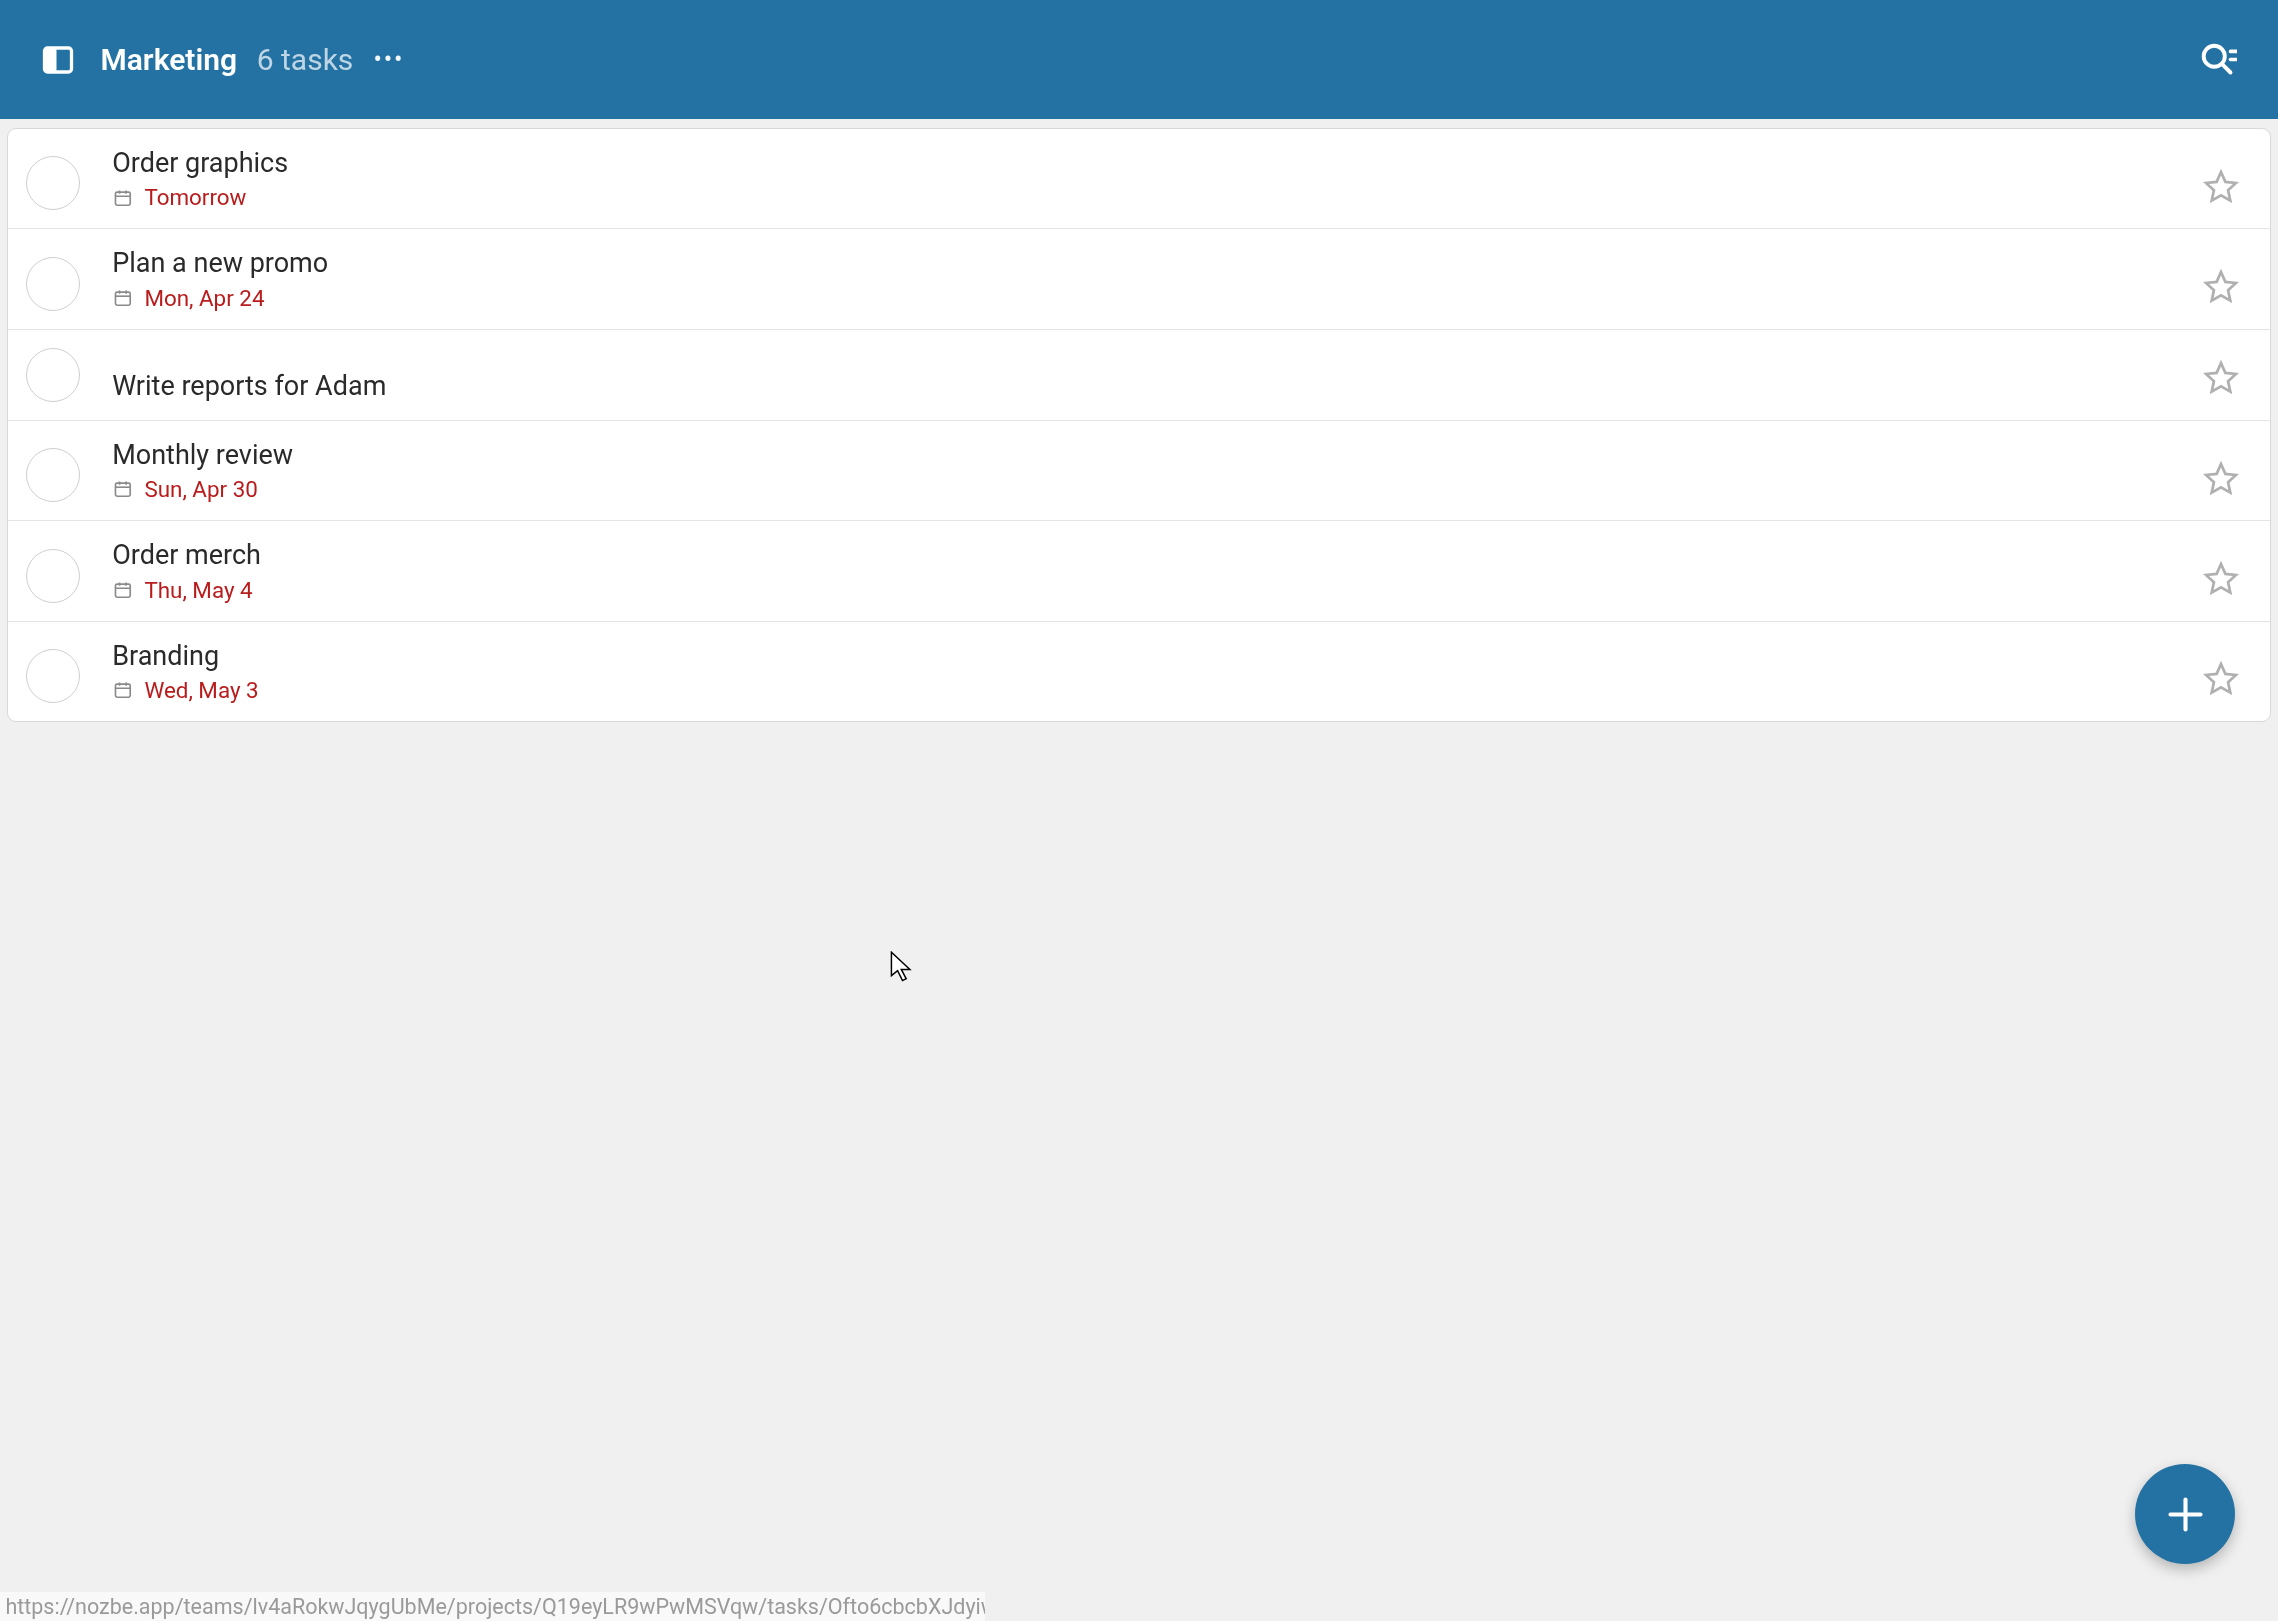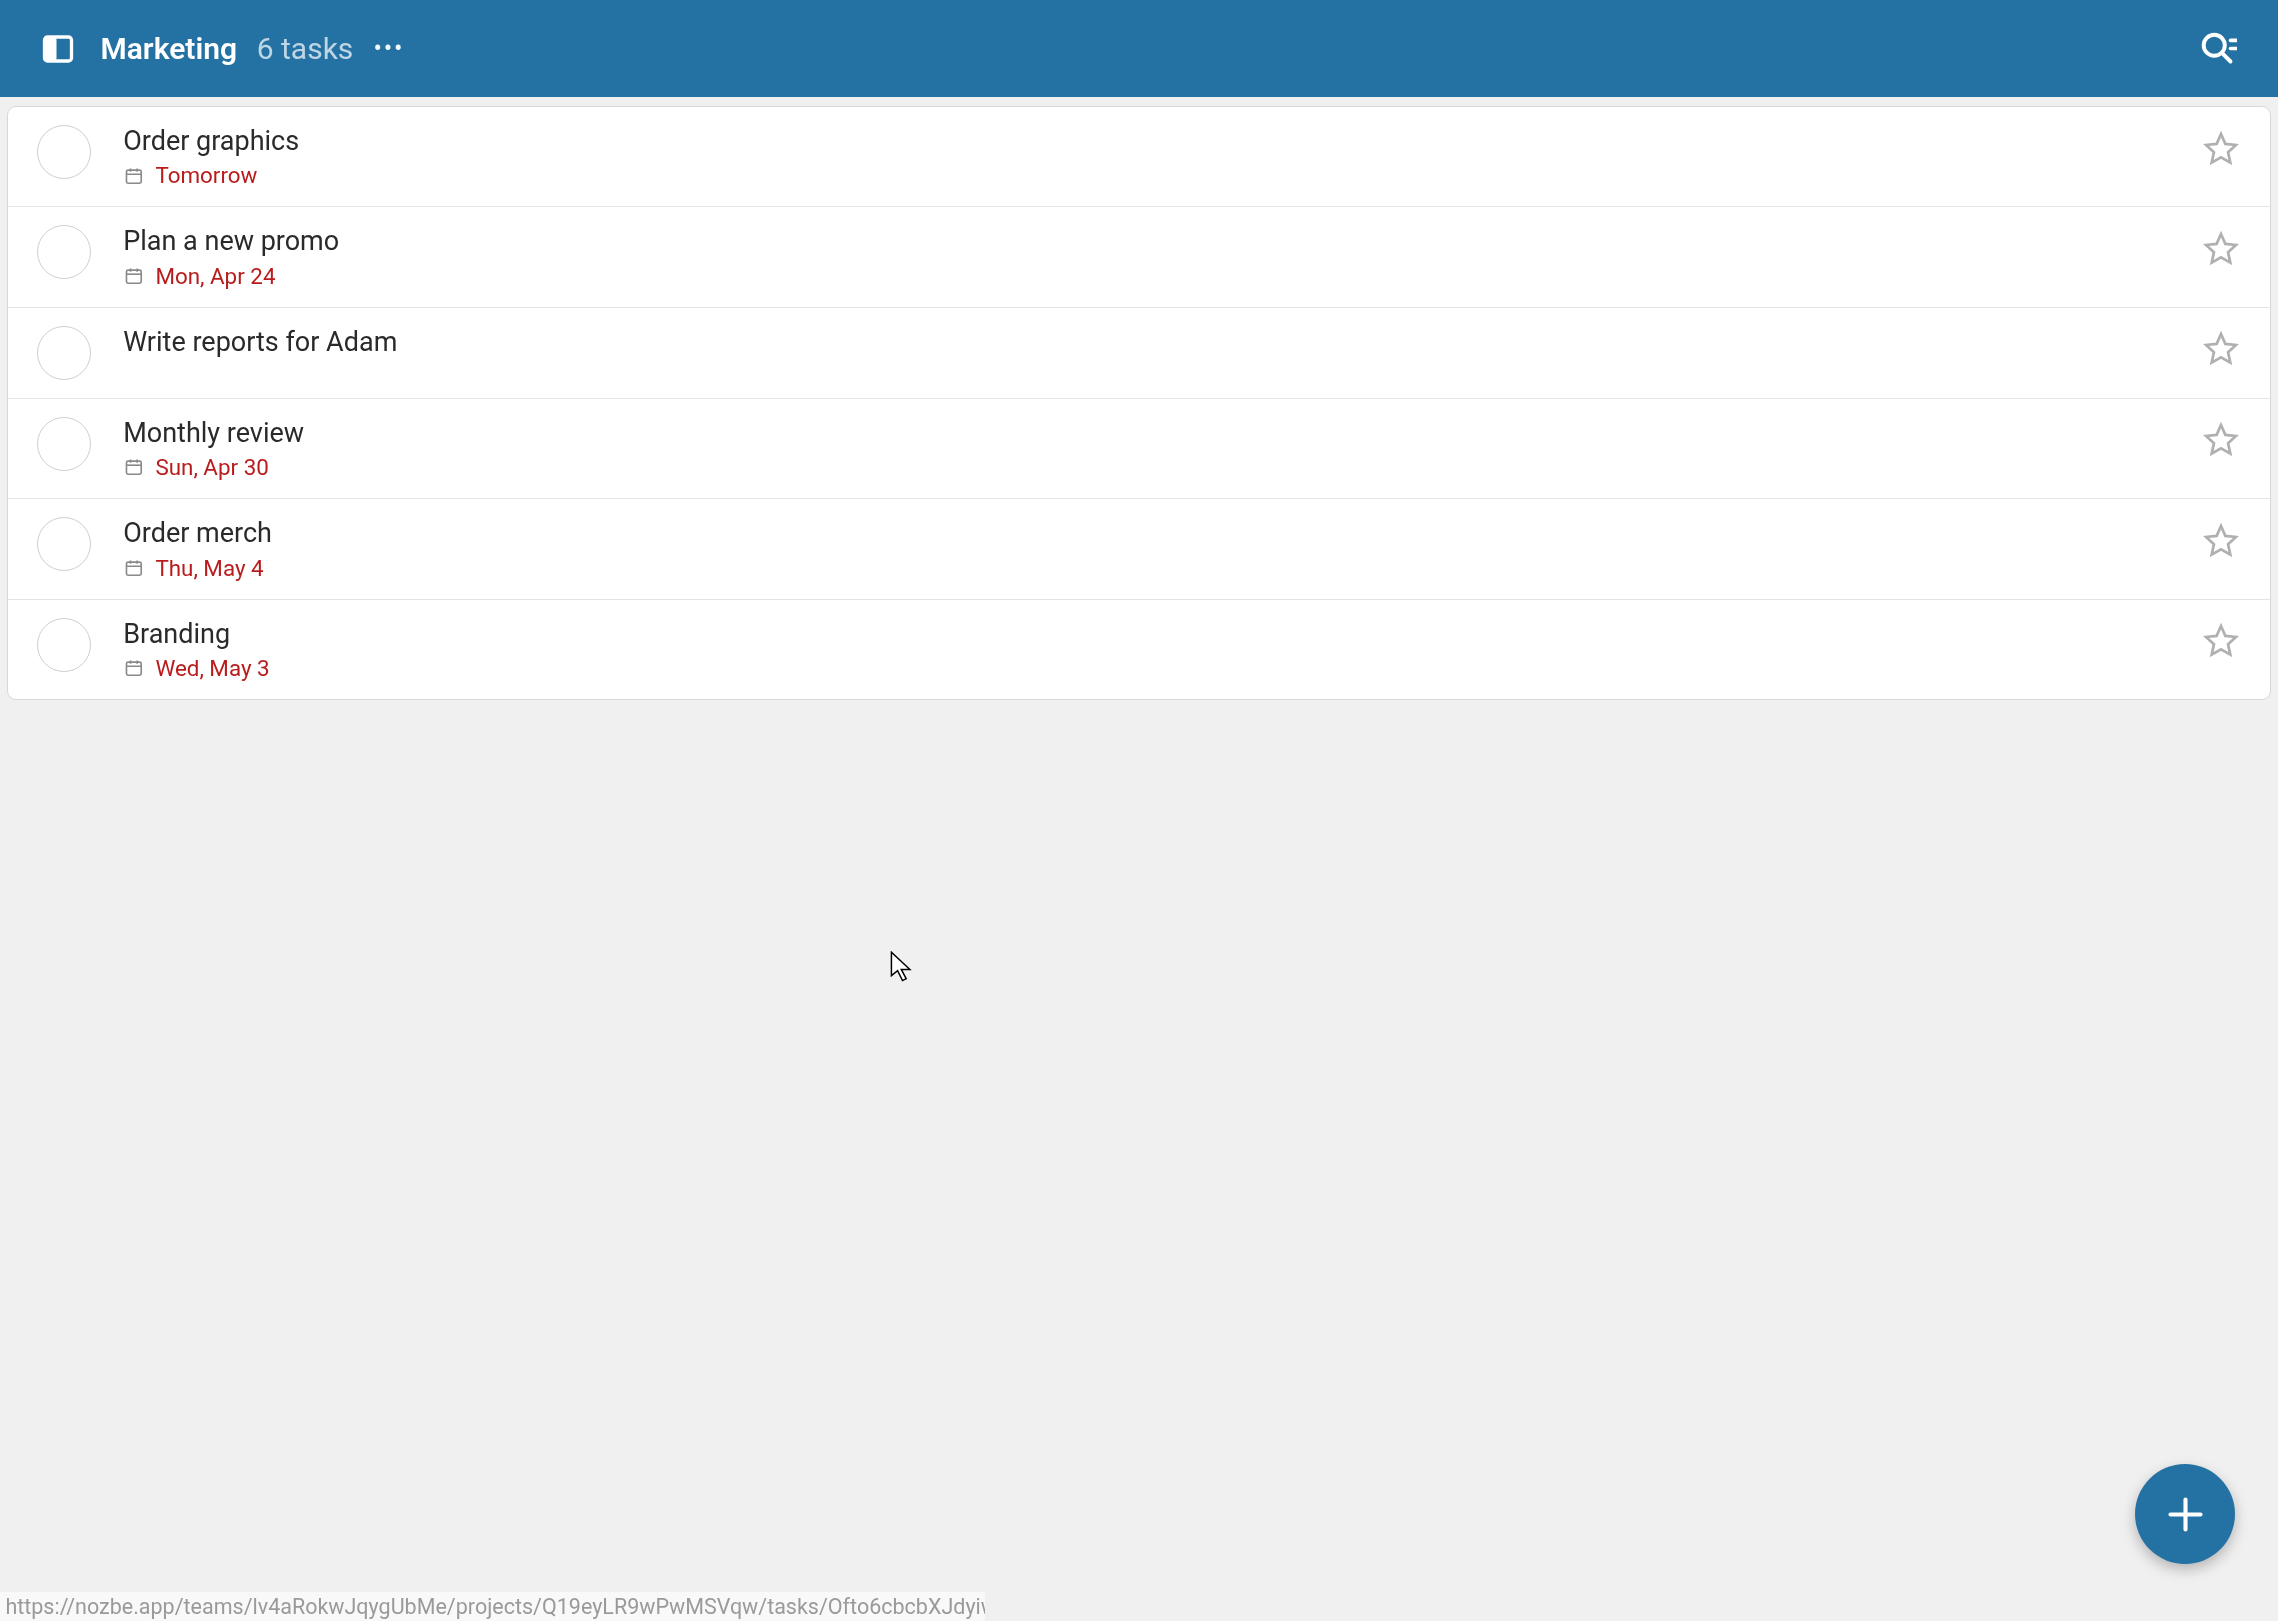--- a/index.html
+++ b/index.html
@@ -10,21 +10,21 @@
     body {
       font-family: -apple-system, BlinkMacSystemFont, "Segoe UI", Roboto, Helvetica, Arial, sans-serif;
       background: #f0f0f0;
       width: 2278px;
       height: 1621px;
       overflow: hidden;
       position: relative;
     }
     .header {
       background: #2372a3;
-      height: 97px;
+      height: 119px;
       display: flex;
       align-items: center;
       padding: 0 36px;
       color: white;
     }
     .sidebar-toggle {
       width: 43px;
       height: 43px;
       display: flex;
       align-items: center;
@@ -67,22 +67,22 @@
     }
     .task-list {
       margin: 9px 7.2px;
       background: white;
       border: 0.9px solid #d8d8d8;
       border-radius: 9px;
       overflow: hidden;
     }
     .task-item {
       display: flex;
-      align-items: flex-start;
-      padding: 18px 25px 18px 29px;
+      align-items: flex-end;
+      padding: 18px 25px 18px 18px;
       border-bottom: 0.9px solid #e4e4e4;
       cursor: pointer;
     }
     .task-item:last-child {
       border-bottom: none;
     }
     .task-checkbox {
       width: 54px;
       height: 54px;
       border: 1.8px solid #cfcfcf;

